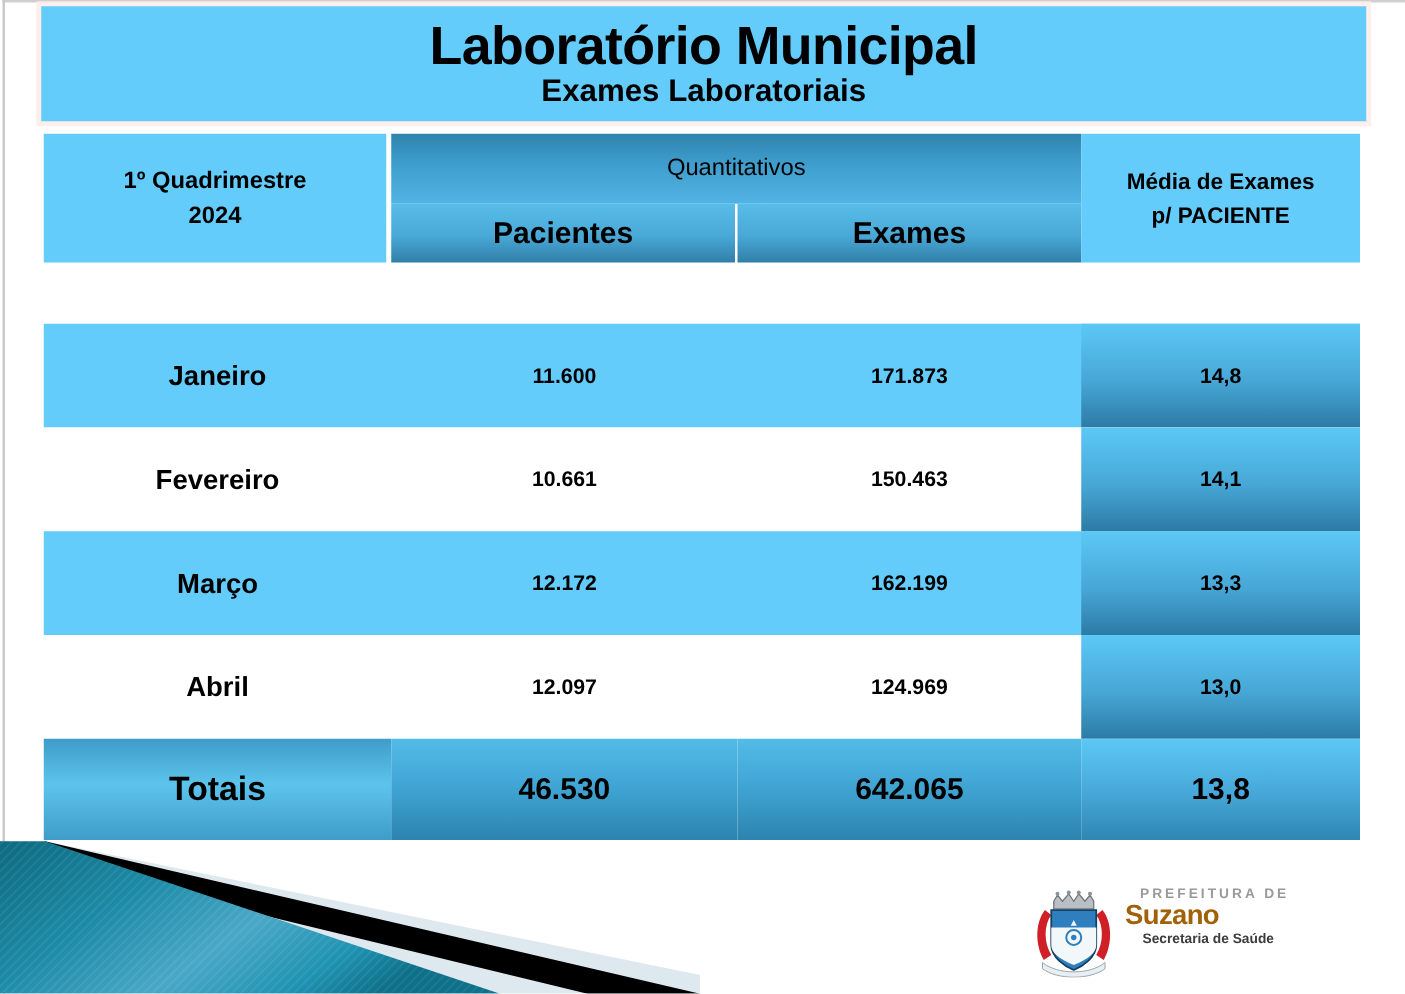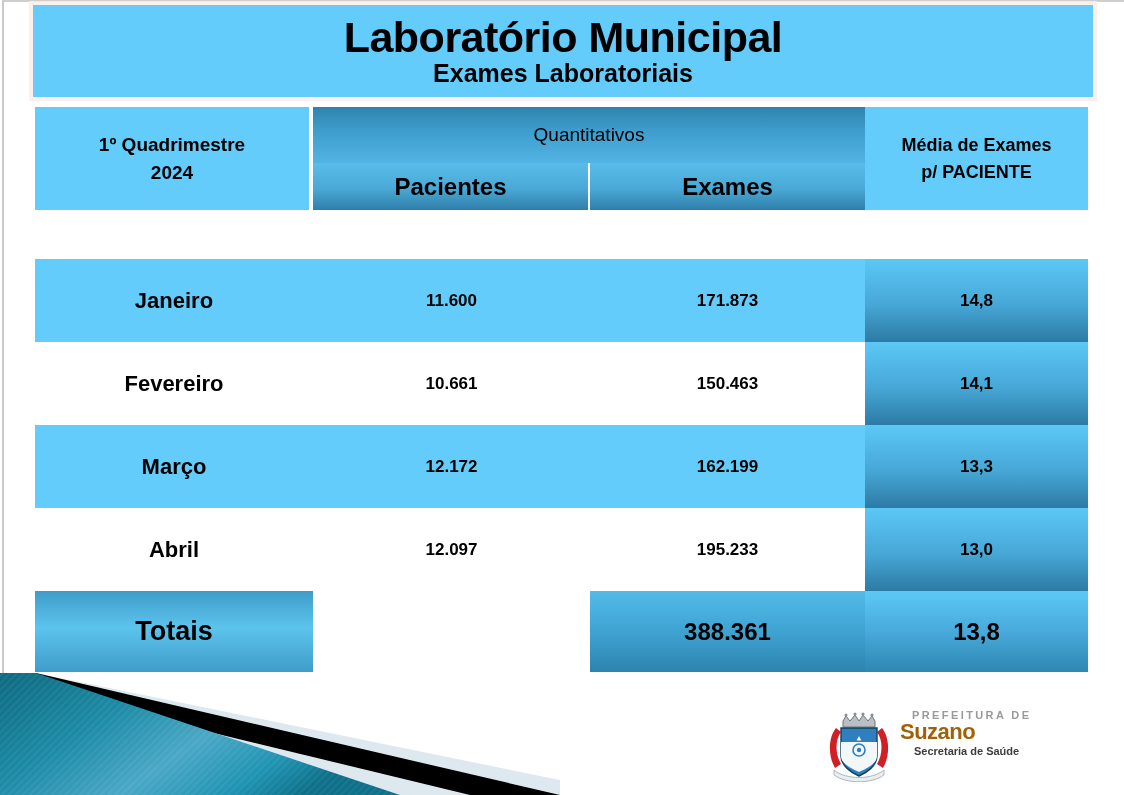--- a/index.html
+++ b/index.html
@@ -300,27 +300,28 @@
 <div class="row band" style="top:425px">
   <div class="cell c-month">Março</div>
   <div class="cell c-pac">12.172</div>
   <div class="cell c-exa">162.199</div>
   <div class="cell c-med">13,3</div>
 </div>
 
 <div class="row plain" style="top:508px">
   <div class="cell c-month">Abril</div>
   <div class="cell c-pac">12.097</div>
-  <div class="cell c-exa">195.233</div>
+  <div class="cell c-exa">124.969</div>
   <div class="cell c-med">13,0</div>
 </div>
 
 <div class="totals">
   <div class="tcell t-month">Totais</div>
-  <div class="tcell t-exa">388.361</div>
+  <div class="tcell t-pac">46.530</div>
+  <div class="tcell t-exa">642.065</div>
   <div class="tcell t-med">13,8</div>
 </div>
 
 <svg class="deco" viewBox="0 0 560 127" preserveAspectRatio="none">
   <defs>
     <linearGradient id="tealGrad" x1="0" y1="0" x2="1" y2="0.45">
       <stop offset="0%" stop-color="#0d6a80"></stop>
       <stop offset="35%" stop-color="#1d8ba6"></stop>
       <stop offset="62%" stop-color="#4aa8c6"></stop>
       <stop offset="85%" stop-color="#1f93b2"></stop>

